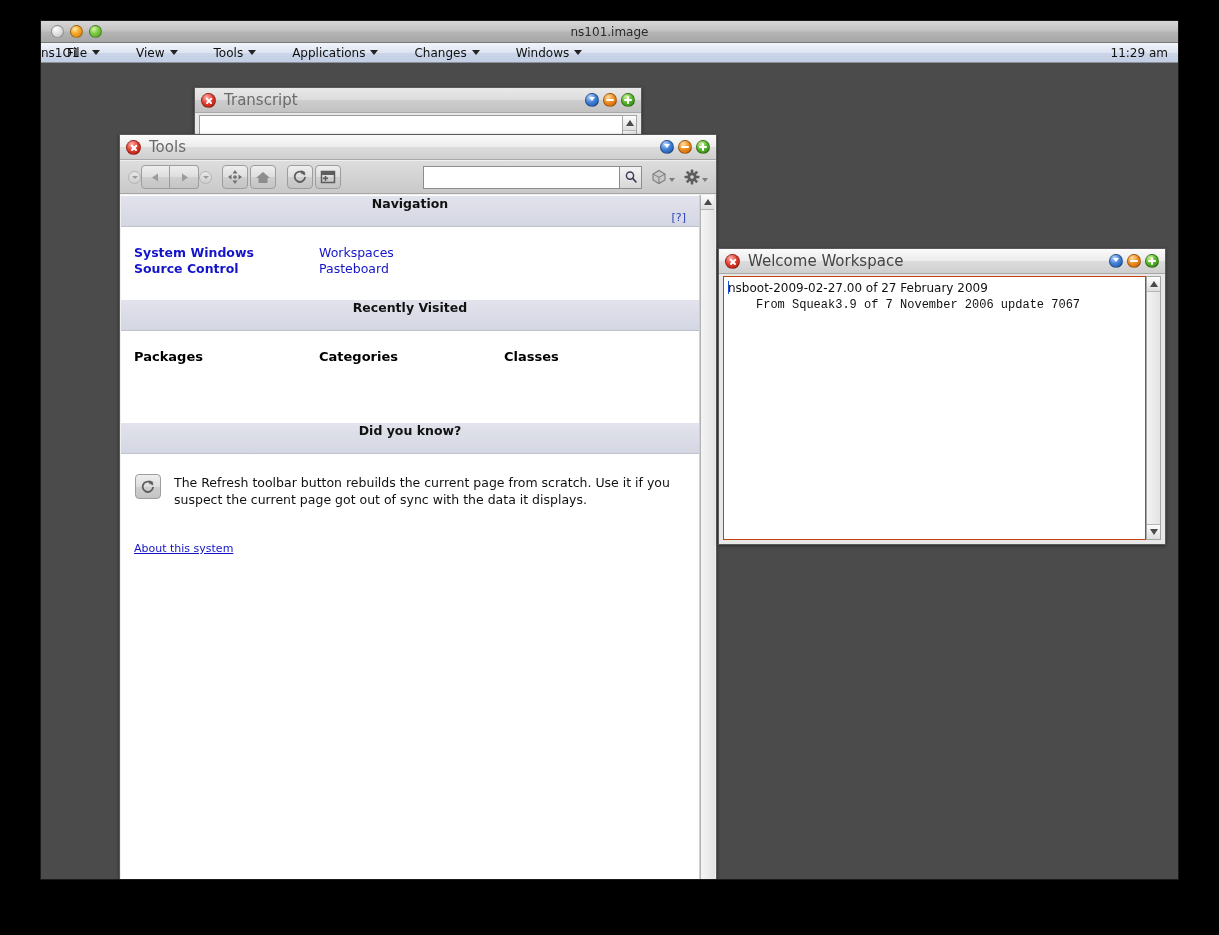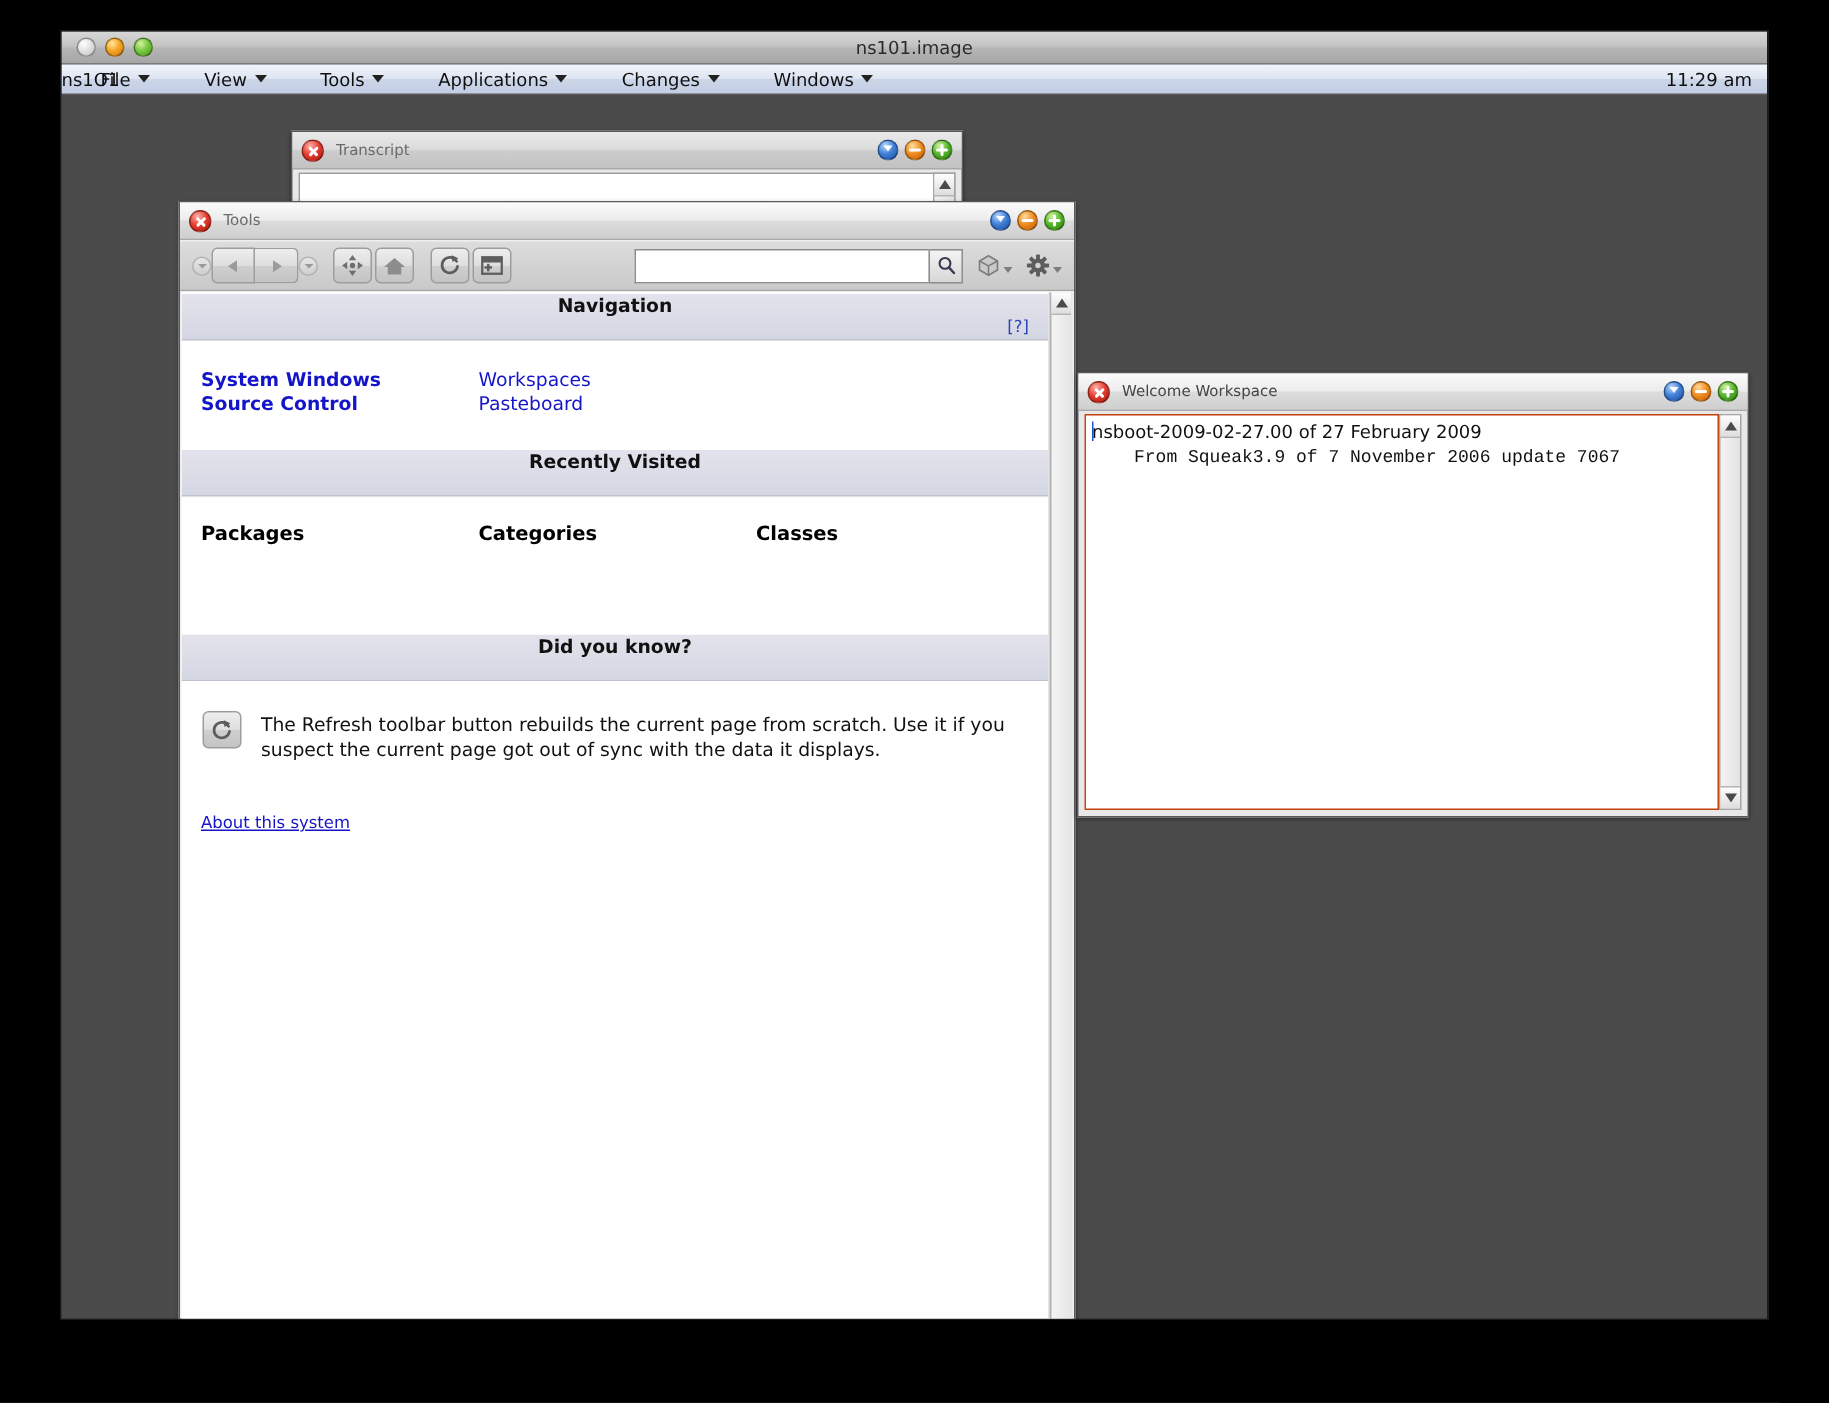--- a/index.html
+++ b/index.html
@@ -64,21 +64,21 @@
 
   
   .mwin { position: absolute; background: #e8e8e8; border: 1px solid #5a5a5a;
           box-shadow: 0 1px 3px rgba(0,0,0,.45); }
   .mwin-bar {
     height: 25px; display: flex; align-items: center;
     background: linear-gradient(to bottom,#fbfbfb 0%,#ececec 48%,#dcdcdc 52%,#cfcfcf 100%);
     border-bottom: 1px solid #a9a9a9; padding: 0 6px; position: relative;
   }
   .mwin-bar.inactive { background: linear-gradient(to bottom,#e9e9e9 0%,#dcdcdc 48%,#cdcdcd 52%,#c2c2c2 100%); }
-  .mwin-title { font-size: 10px; color: #6a6a6a; margin-left: 8px; font-family: "DejaVu Sans", sans-serif; }
+  .mwin-title { font-size: 15px; color: #6a6a6a; margin-left: 8px; font-family: "DejaVu Sans", sans-serif; }
   .mwin-title.dark { color: #444; }
   .wbtns { position: absolute; right: 6px; top: 5px; display: flex; gap: 4px; }
   .wb { width: 14px; height: 14px; border-radius: 50%; position: relative;
         border: 1px solid rgba(0,0,0,.30); }
   .wb.blue   { background: radial-gradient(circle at 36% 26%, #bcd8ff 0%, #3f7fd6 48%, #1d4f9c 100%); }
   .wb.orange { background: radial-gradient(circle at 36% 26%, #ffdc9e 0%, #ef8b1f 48%, #bd5c08 100%); }
   .wb.green  { background: radial-gradient(circle at 36% 26%, #d4f4a2 0%, #56b52c 48%, #2d7a10 100%); }
   .wb-close  { width: 15px; height: 15px; border-radius: 50%;
                background: radial-gradient(circle at 36% 26%, #ffb3ad 0%, #e33c2e 48%, #a5170c 100%);
                border: 1px solid rgba(0,0,0,.3); position: relative; flex: 0 0 auto; }

